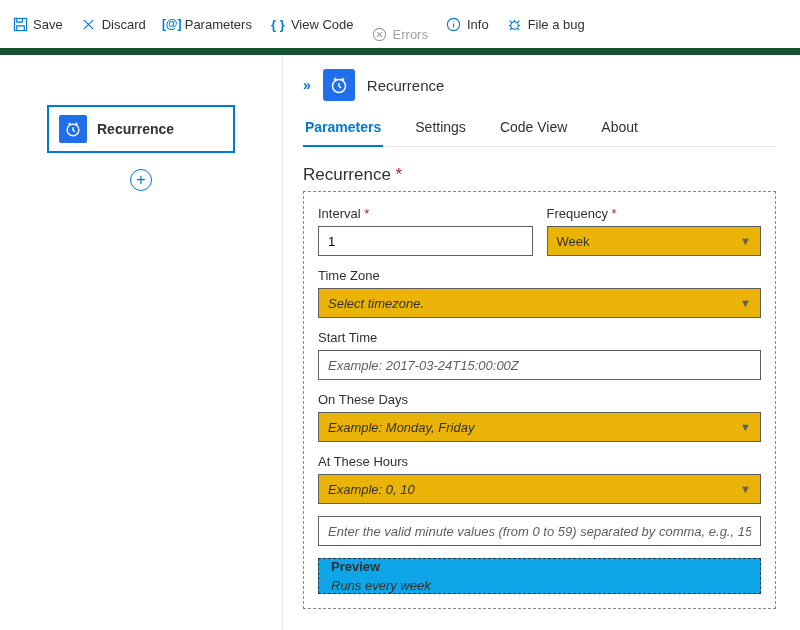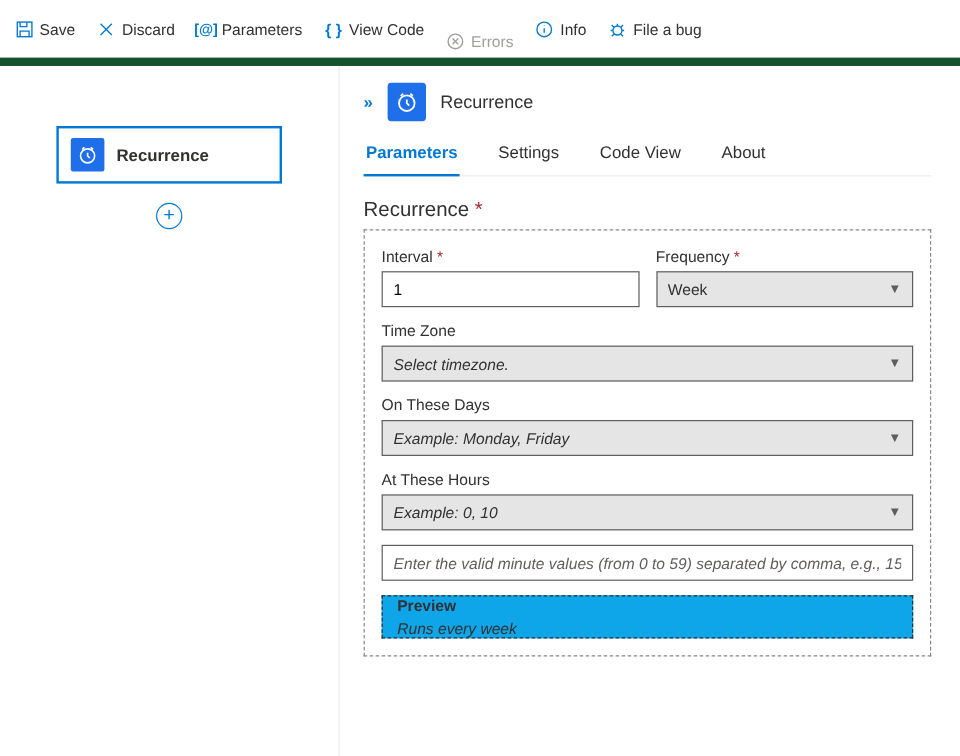--- a/index.html
+++ b/index.html
@@ -37,21 +37,21 @@
     .dashed-box { border: 1px dashed #8a8886; padding: 14px; }
     
     .row { display: flex; gap: 14px; margin-bottom: 12px; }
     .col { flex: 1; }
     .field-label { font-size: 13px; margin-bottom: 5px; }
     .field-label .req { color: #a4262c; }
     
     .text-input { width: 100%; height: 30px; border: 1px solid #605e5c; padding: 0 9px; font-size: 13px; font-family: inherit; background: #fff; }
     .text-input::placeholder { font-style: italic; color: #605e5c; }
     
-    .select-box { width: 100%; height: 30px; border: 1px solid #605e5c; padding: 0 9px; font-size: 13px; display: flex; align-items: center; justify-content: space-between; background: #e5e5e5; cursor: pointer; }
+    .select-box { width: 100%; height: 30px; border: 1px solid #605e5c; padding: 0 9px; font-size: 13px; display: flex; align-items: center; justify-content: space-between; background: #eab308; cursor: pointer; }
     .select-box .placeholder { font-style: italic; color: #323130; }
     .chev { font-size: 11px; color: #605e5c; }
     
     .preview-box { border: 1px dashed #323130; background: #0ea5e9; padding: 0 12px; margin-top: 12px; }
     .preview-title { font-weight: 600; font-size: 13px; margin-bottom: 4px; }
     .preview-text { font-size: 13px; font-style: italic; }
   </style>
 </head>
 <body>
 
@@ -168,20 +168,26 @@
       <div class="row">
           <div class="col">
         <div class="field-label">Time Zone</div>
         <div class="select-box">
           <span class="placeholder">Select timezone.</span>
           <span class="chev">▼</span>
         </div>
       </div>
         </div>
 
+      <div class="row">
+          <div class="col">
+        <div class="field-label">Start Time</div>
+        <input class="text-input" placeholder="Example: 2017-03-24T15:00:00Z" style="">
+      </div>
+        </div>
 
       <div class="row">
           <div class="col">
         <div class="field-label">On These Days</div>
         <div class="select-box">
           <span class="placeholder">Example: Monday, Friday</span>
           <span class="chev">▼</span>
         </div>
       </div>
         </div>

